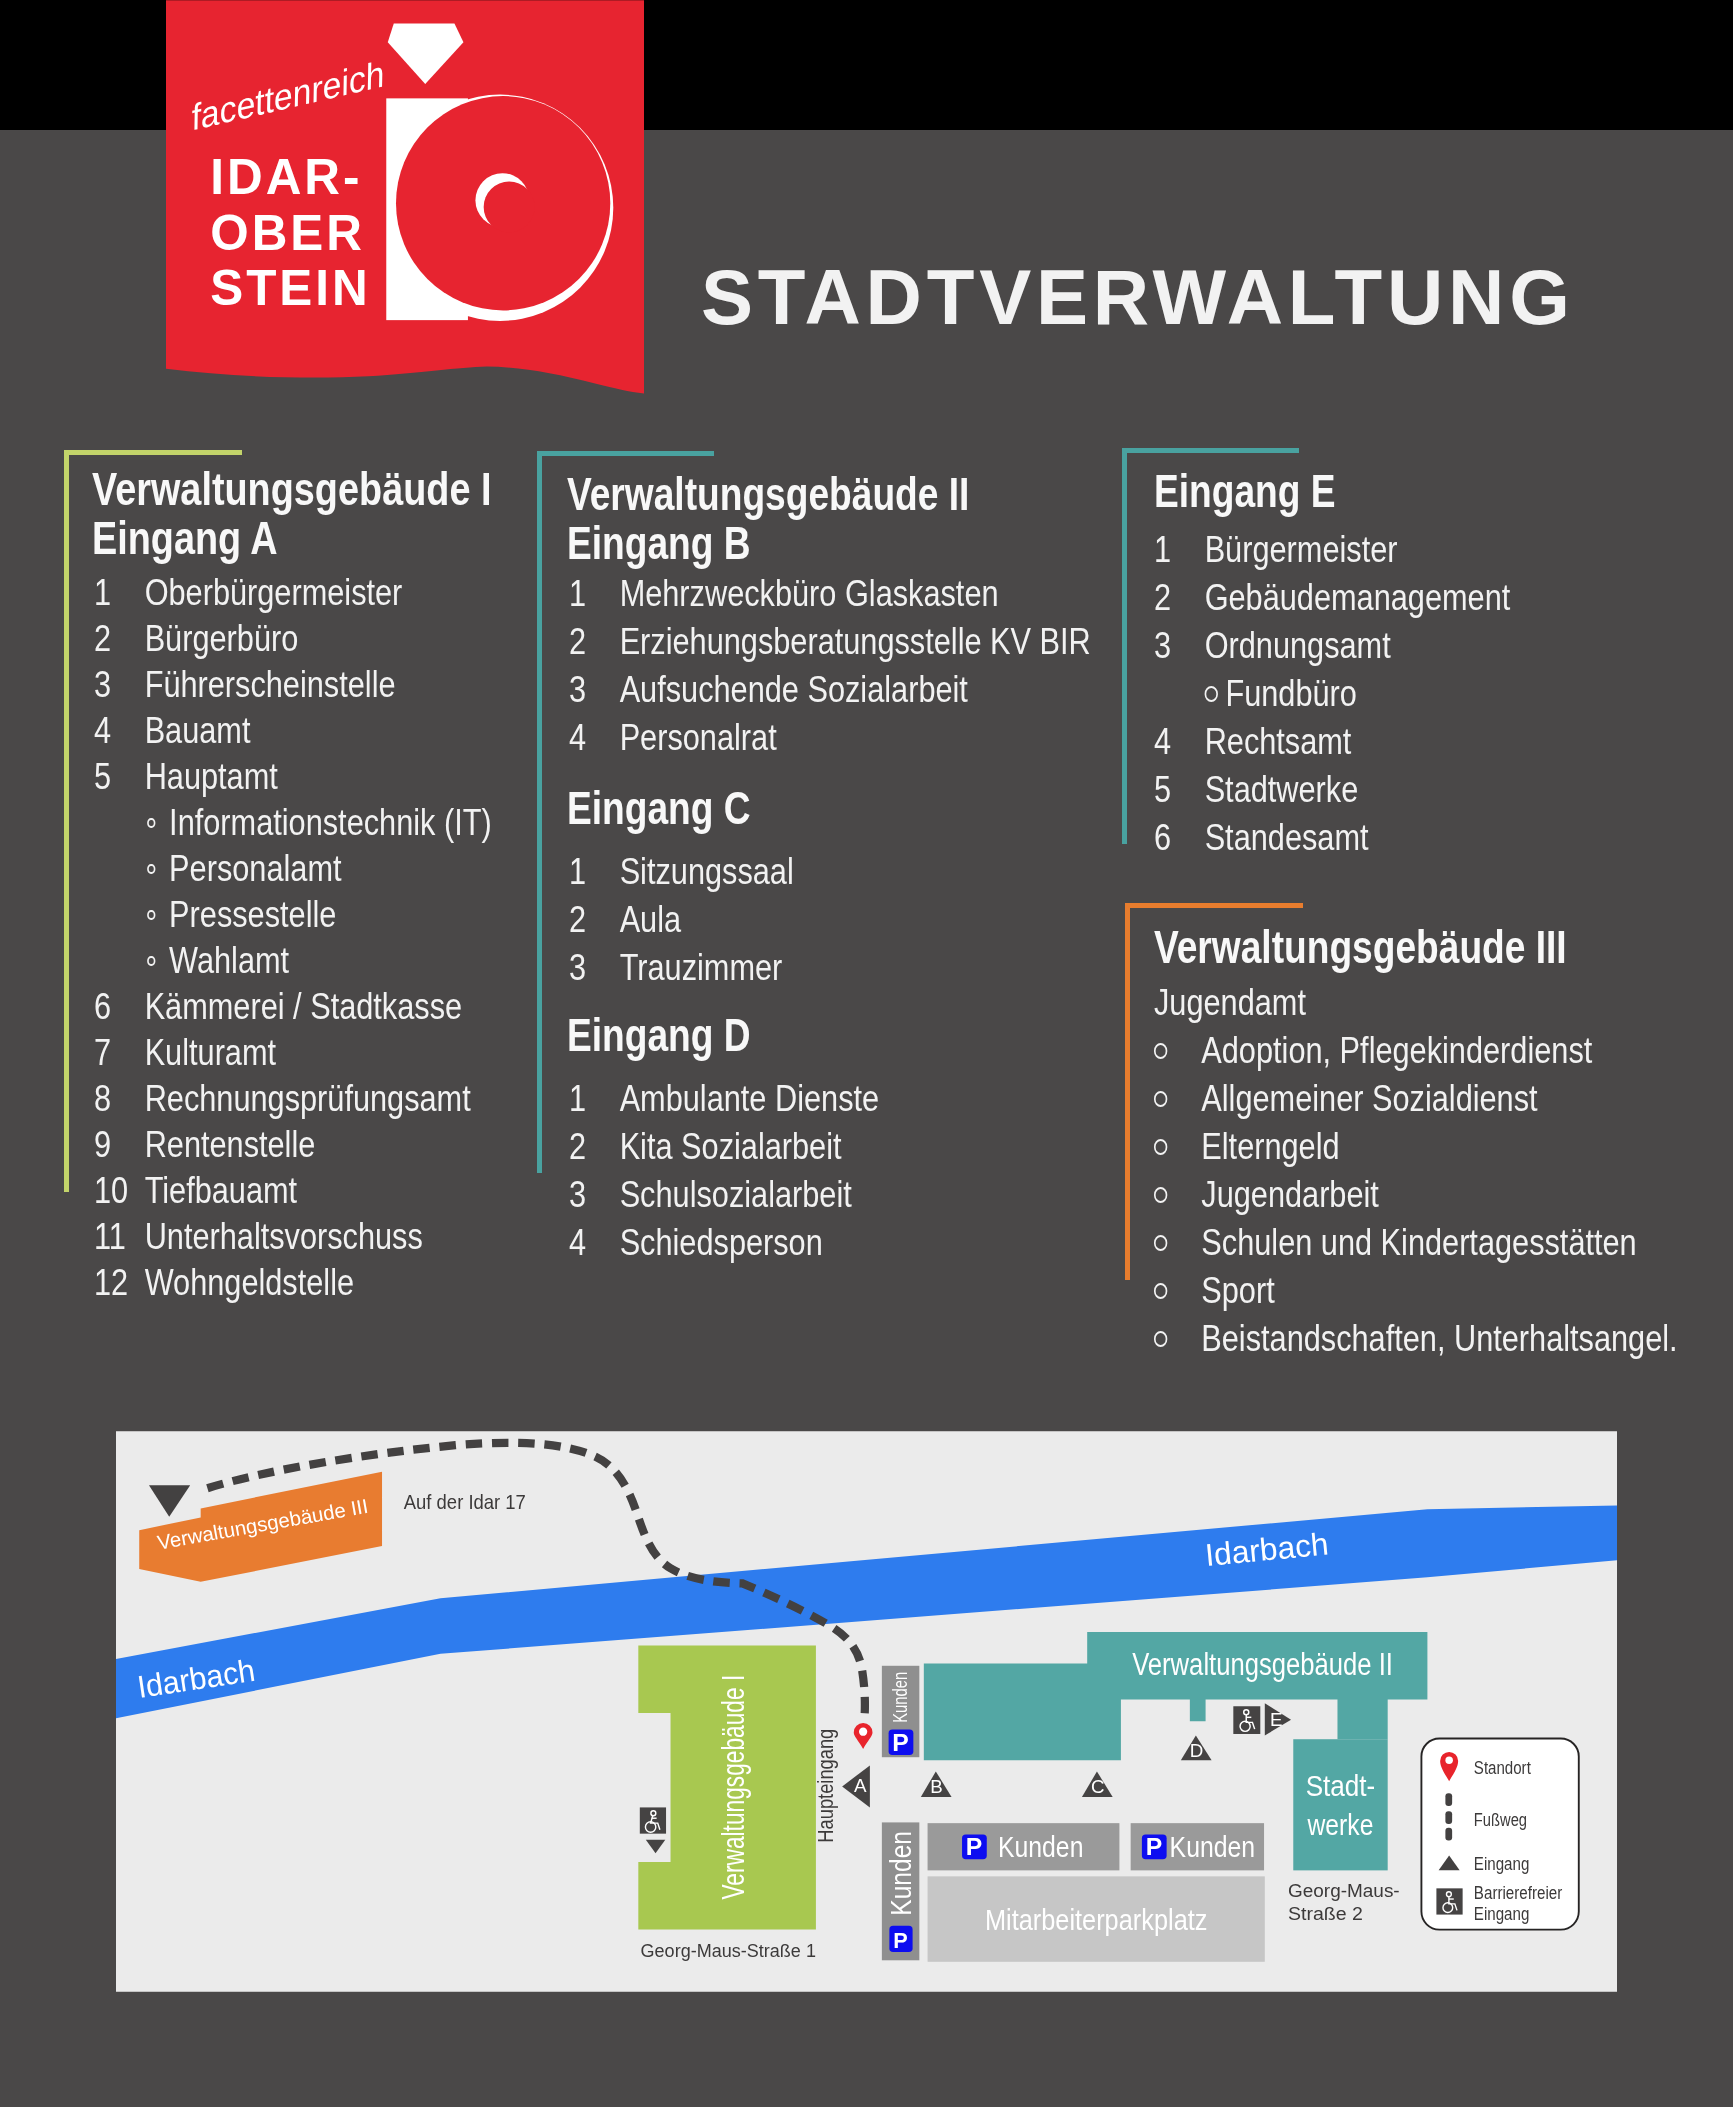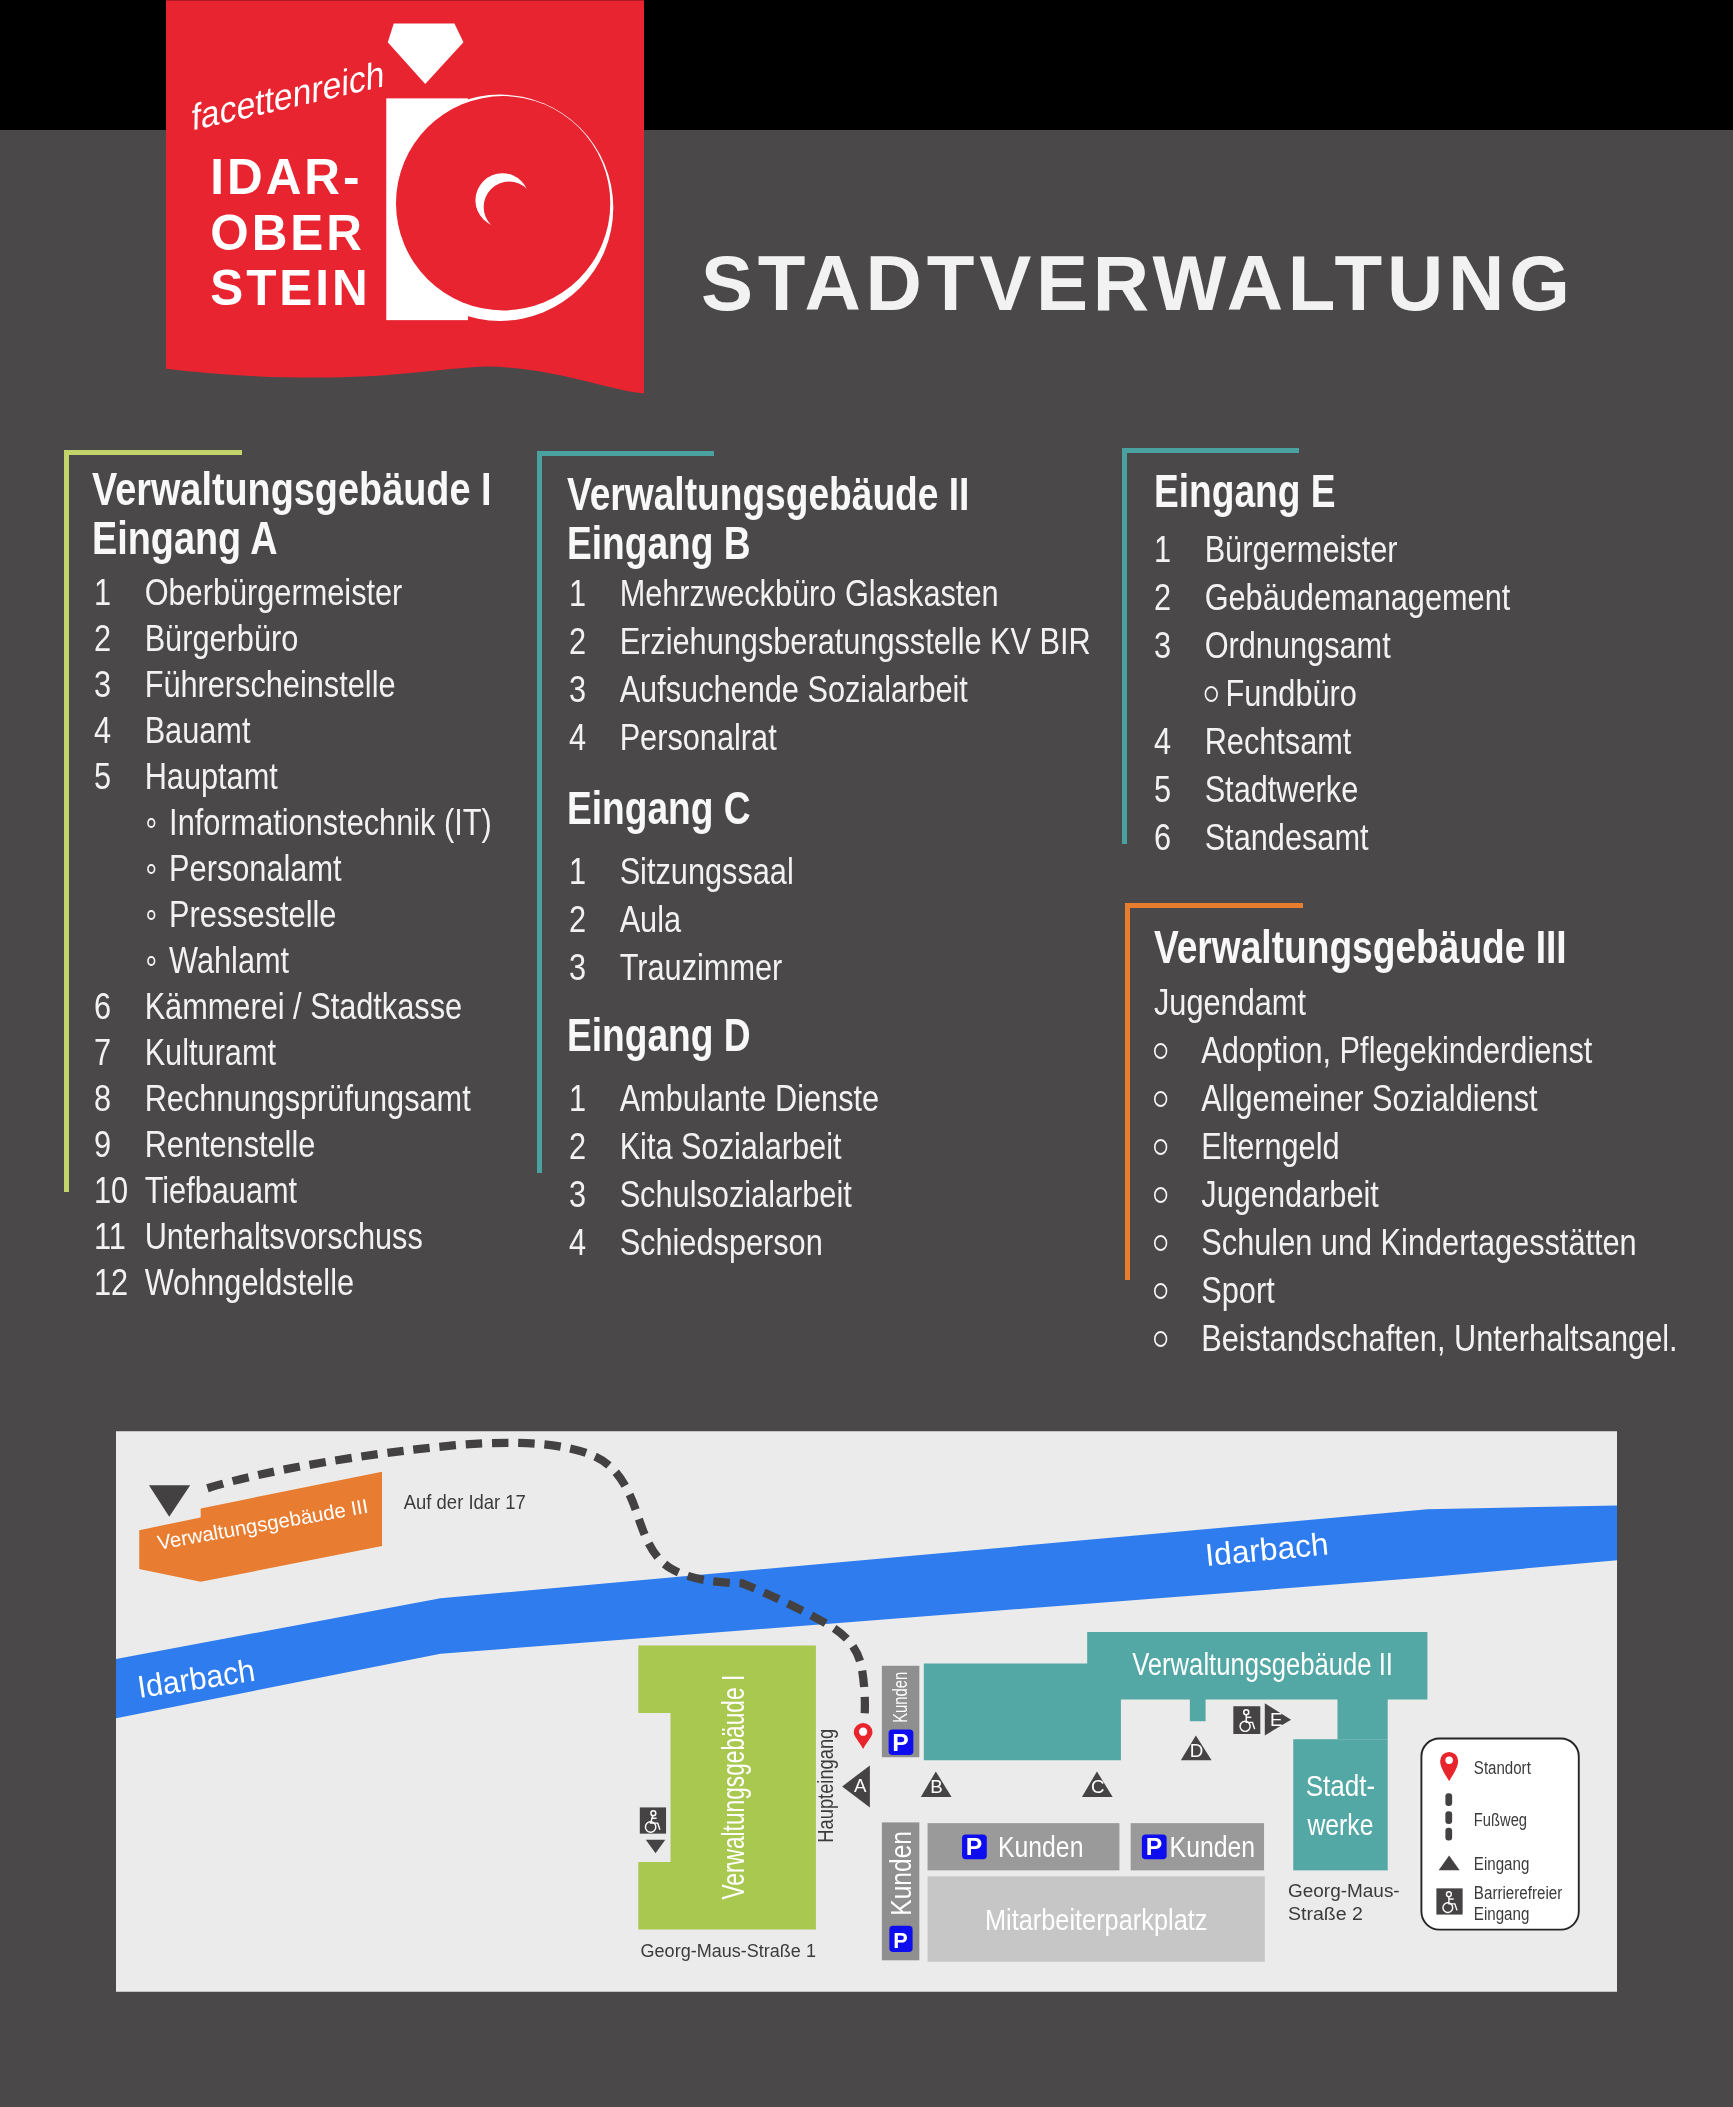--- a/index.html
+++ b/index.html
@@ -11,21 +11,21 @@
   .items2{font-size:37px;line-height:48px;color:#f2f2f2;transform:scaleX(0.83);transform-origin:0 0;white-space:nowrap;}
   .li .n{display:inline-block;width:61px;}
   .bullet{display:inline-block;width:6px;height:6.7px;border:2.1px solid #f2f2f2;border-radius:50%;vertical-align:middle;margin-right:16.5px;margin-top:-4.5px;}
   .bulletbig{display:inline-block;width:12px;height:11.2px;border:2.6px solid #f2f2f2;border-radius:50%;vertical-align:middle;margin-top:-4.5px;}
 </style>
 </head>
 <body>
 
 <div class="abs" style="left:0;top:0;width:1733px;height:130px;background:#000;"></div>
 
-<div class="abs" style="left:701px;top:244px;font-size:78px;font-weight:bold;letter-spacing:4.8px;color:#f2f2f2;line-height:78px;">STADTVERWALTUNG</div>
+<div class="abs" style="left:701px;top:258px;font-size:78px;font-weight:bold;letter-spacing:4.8px;color:#f2f2f2;line-height:78px;">STADTVERWALTUNG</div>
 
 <svg class="abs" style="left:166px;top:0;" width="478" height="405" viewBox="0 0 638 540">
   <path d="M0,0 L638,0 L638,525 C618,523 600,518 570,511 C520,498 470,489 428,489 C390,490 340,498 270,502 C190,506 90,503 0,492 Z" fill="#e72430"></path>
 
   <polygon points="304,31 385,31 397,56 346,112 296,56" fill="#fff"></polygon>
 
   <circle cx="446" cy="277" r="151" fill="#fff"></circle>
   <rect x="294" y="131" width="109" height="296" fill="#fff"></rect>
   <circle cx="450" cy="271" r="143" fill="#e72430"></circle>
   <circle cx="449" cy="267" r="36" fill="#fff"></circle>

